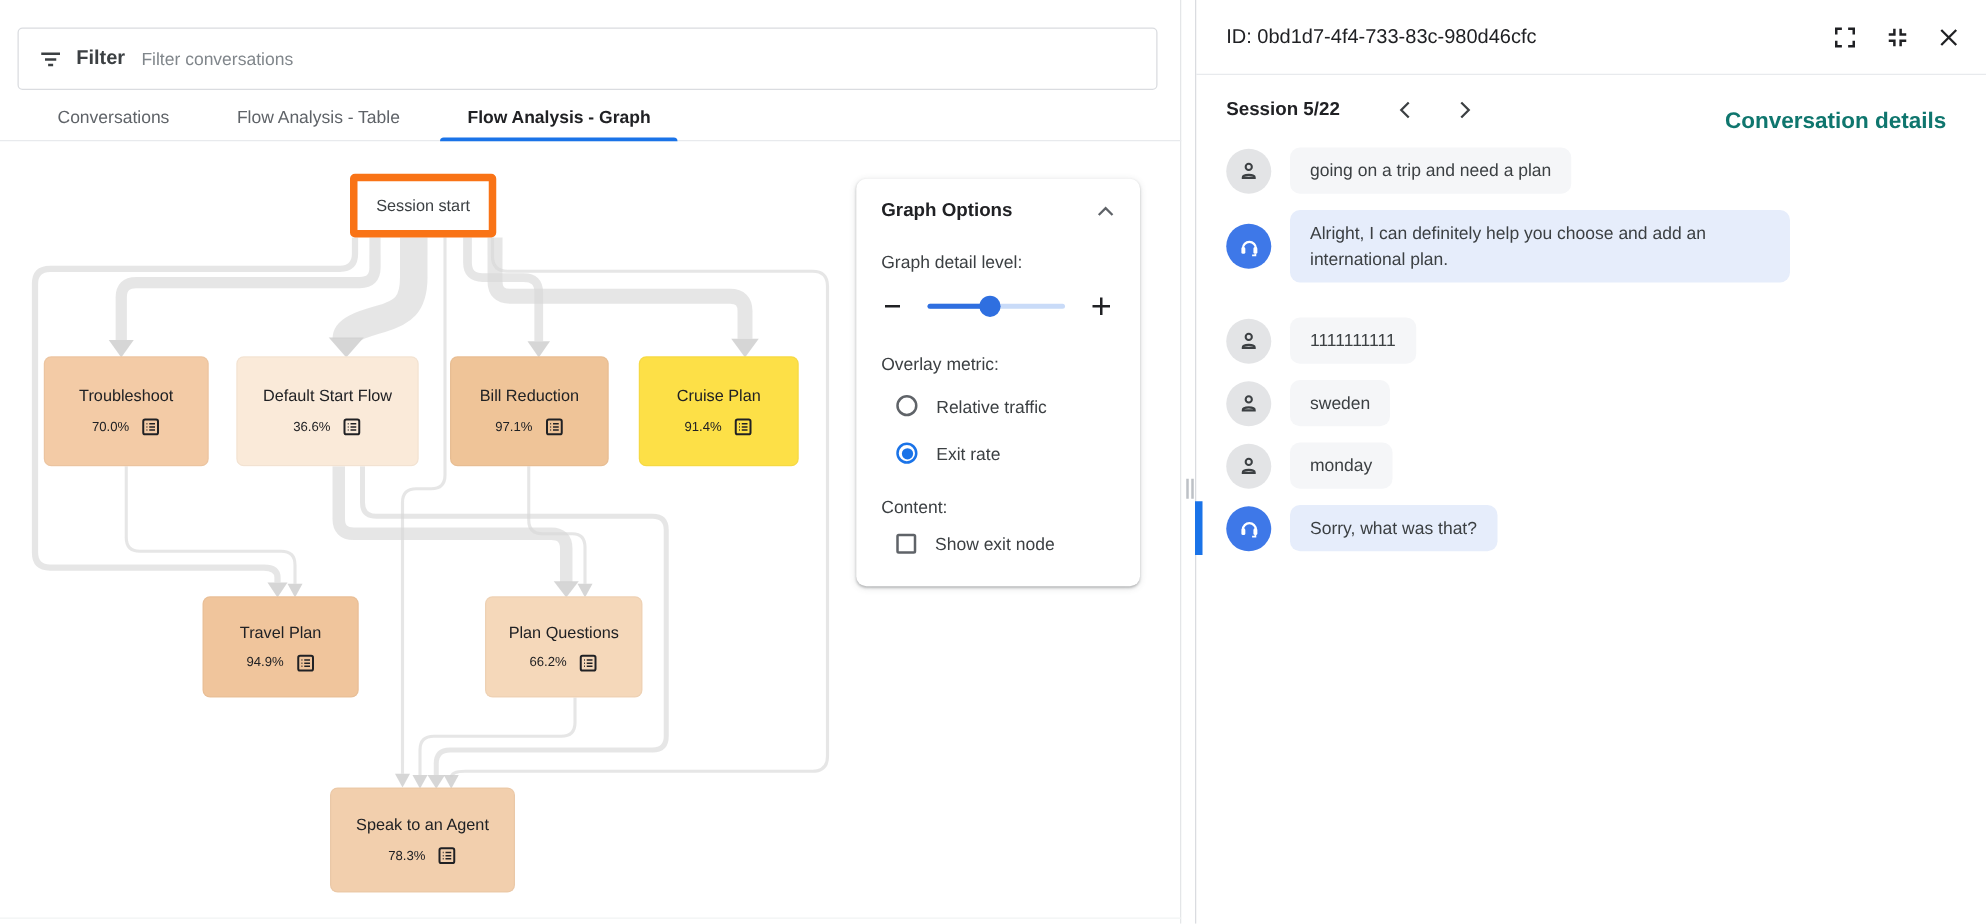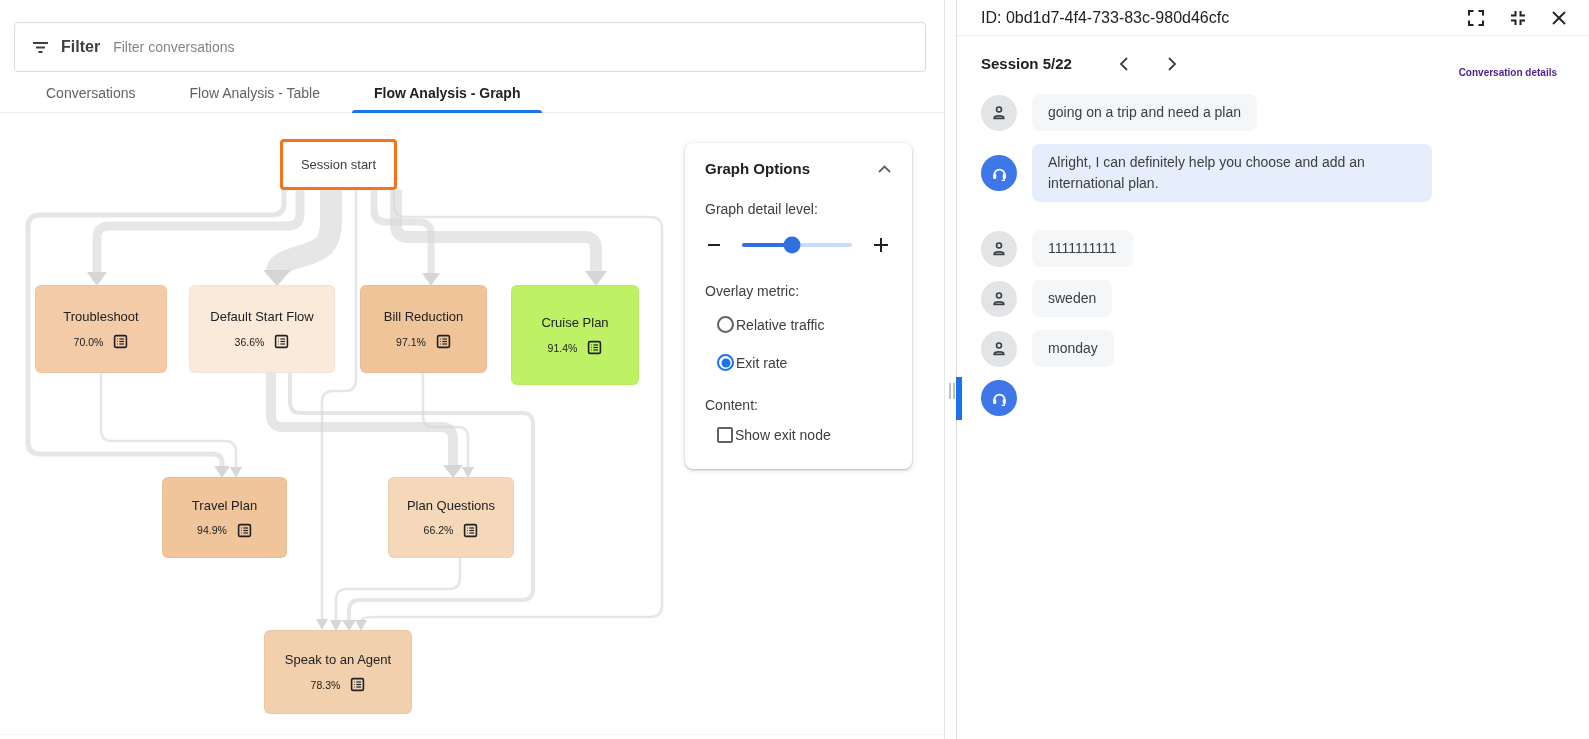--- a/index.html
+++ b/index.html
@@ -44,63 +44,63 @@
   .flow-node {
     position:absolute; border-radius:6px; display:flex; flex-direction:column;
     align-items:center; justify-content:center; gap:10px; cursor:pointer;
     box-shadow:0 0 0 1px rgba(0,0,0,0.03) inset;
   }
   .flow-node .nlabel { font-size:13px; color:#202124; }
   .rate-row { display:flex; align-items:center; gap:10px; }
   .rate-row .rate { font-size:10.5px; color:#202124; }
   .start-node {
     position:absolute; left:280px; top:9px; width:117px; height:51px;
-    background:#fff; border:3px solid #f97316; border-radius:4px;
+    background:#fff; border:6px solid #f97316; border-radius:4px;
     display:flex; align-items:center; justify-content:center;
     font-size:13px; color:#3c4043;
   }
   .canvas-bottom-line { position:absolute; left:0; top:604px; width:945px; height:1px; background:#f1f3f4; }
 
   
   .graph-options {
     position:absolute; left:685px; top:143px; width:227px;
     background:#fff; border-radius:8px; padding:17px 20px 26px 20px;
     box-shadow:0 1px 2px rgba(60,64,67,.3), 0 1px 6px rgba(60,64,67,.15);
   }
   .go-header { display:flex; align-items:center; justify-content:space-between; margin-bottom:24px; }
   .go-title { font-size:15px; font-weight:bold; color:#202124; }
   .go-label { font-size:14px; color:#3c4043; }
   .slider-row { display:flex; align-items:center; margin:18px 0 28px 0; }
   .slider-track { position:relative; width:110px; height:4px; border-radius:2px; background:#c9dbf8; margin:0 19px; }
   .slider-fill { position:absolute; left:0; top:0; height:4px; border-radius:2px; background:#2f6fe0; }
   .slider-thumb { position:absolute; top:50%; width:17px; height:17px; border-radius:50%; background:#2f6fe0; transform:translate(-50%,-50%); cursor:pointer; }
   .glyph-btn { background:none; border:none; padding:0; cursor:pointer; display:flex; align-items:center; }
-  .choice-row { display:flex; align-items:center; gap:2px; padding-left:12px; margin-top:17px; }
+  .choice-row { display:flex; align-items:center; gap:15px; padding-left:12px; margin-top:17px; }
   .choice-label { font-size:14px; color:#3c4043; }
   .radio { width:17px; height:17px; border-radius:50%; border:2px solid #5f6368; position:relative; cursor:pointer; flex-shrink:0; }
   .radio.on { border-color:#1a73e8; }
   .radio.on::after { content:""; position:absolute; left:50%; top:50%; width:9px; height:9px; border-radius:50%; background:#1a73e8; transform:translate(-50%,-50%); }
   .checkbox { width:16px; height:16px; border:2px solid #5f6368; border-radius:2px; cursor:pointer; flex-shrink:0; }
   .section-gap { margin-top:26px; }
 
   
   .divider-handle { position:absolute; left:949px; top:383px; height:16px; display:flex; gap:2px; cursor:col-resize; }
   .divider-handle span { width:2px; height:16px; background:#bdc1c6; }
 
   
   .right-panel { position:absolute; left:956px; top:0; width:633px; height:739px; background:#fff; border-left:1px solid #dadce0; }
-  .rp-header { height:36px; display:flex; align-items:center; padding:0 22px 0 24px; border-bottom:1px solid #e8eaed; }
+  .rp-header { height:60px; display:flex; align-items:center; padding:0 22px 0 24px; border-bottom:1px solid #e8eaed; }
   .rp-title { flex:1; font-size:16px; color:#202124; }
   .icon-btn { background:none; border:none; padding:0; margin-left:24px; cursor:pointer; display:flex; align-items:center; }
   .rp-subheader { height:55px; display:flex; align-items:center; padding:0 32px 0 24px; }
   .session-label { font-size:15px; font-weight:bold; color:#202124; }
   .nav-btn { background:none; border:none; padding:2px; cursor:pointer; display:flex; }
   .nav-prev { margin-left:44px; }
   .nav-next { margin-left:34px; }
-  .details-link { margin-left:auto; font-size:10px; font-weight:bold; color:#4c1d95; text-decoration:none; cursor:pointer;margin-top:17px; }
+  .details-link { margin-left:auto; font-size:18px; font-weight:bold; color:#0f766e; text-decoration:none; cursor:pointer;margin-top:17px; }
 
   .messages { padding:3px 24px 0 24px; }
   .msg-row { display:flex; align-items:center; gap:15px; margin-bottom:13px; position:relative; }
   .avatar { width:36px; height:36px; border-radius:50%; display:flex; align-items:center; justify-content:center; flex-shrink:0; }
   .avatar.user { background:#e3e4e6; }
   .avatar.bot { background:#3e78e8; }
   .bubble { font-size:14px; line-height:21px; color:#3c4043; padding:8px 16px; border-radius:8px; }
   .bubble.user { background:#f5f6f8; }
   .bubble.bot { background:#e6edfb; max-width:400px; }
   .highlight-bar { position:absolute; left:-25px; top:-3px; width:6px; height:43px; background:#1a73e8; }
@@ -222,21 +222,21 @@
                 <line x1="6.4" y1="5" x2="11" y2="5"></line>
                 <line x1="4.2" y1="7.5" x2="4.9" y2="7.5"></line>
                 <line x1="6.4" y1="7.5" x2="11" y2="7.5"></line>
                 <line x1="4.2" y1="10" x2="4.9" y2="10"></line>
                 <line x1="6.4" y1="10" x2="11" y2="10"></line>
               </g>
             </svg>
           </span>
       </div>
     </div>
-    <div class="flow-node" style="left:511px;top:155px;width:128px;height:100px;background:#bef264;">
+    <div class="flow-node" style="left:511px;top:155px;width:128px;height:88px;background:#fde047;">
       <div class="nlabel">Cruise Plan</div>
       <div class="rate-row">
         <span class="rate">91.4%</span>
         <span style="display:flex">
             <svg width="15" height="15" viewBox="0 0 15 15">
               <rect x="1.6" y="1.6" width="11.8" height="11.8" rx="1.5" fill="none" stroke="#202124" stroke-width="1.6"></rect>
               <g stroke="#202124" stroke-width="1.2">
                 <line x1="4.2" y1="5" x2="4.9" y2="5"></line>
                 <line x1="6.4" y1="5" x2="11" y2="5"></line>
                 <line x1="4.2" y1="7.5" x2="4.9" y2="7.5"></line>
@@ -480,16 +480,17 @@
     <div class="msg-row">
       <span class="highlight-bar"></span>
       <span class="avatar bot">
         <svg width="21" height="21" viewBox="0 0 24 24">
             <path d="M6 13.5a6 6 0 0 1 12 0" fill="none" stroke="#fff" stroke-width="2"></path>
             <rect x="4.7" y="12.2" width="3.6" height="6" rx="1.4" fill="#fff"></rect>
             <rect x="15.7" y="12.2" width="3.6" height="6" rx="1.4" fill="#fff"></rect>
             <path d="M17.5 18.2v1.6h-3" fill="none" stroke="#fff" stroke-width="1.6"></path>
           </svg>
       </span>
+      <span class="bubble bot">Sorry, what was that?</span>
     </div>
 
   </div>
 </div>
 
 </body></html>

